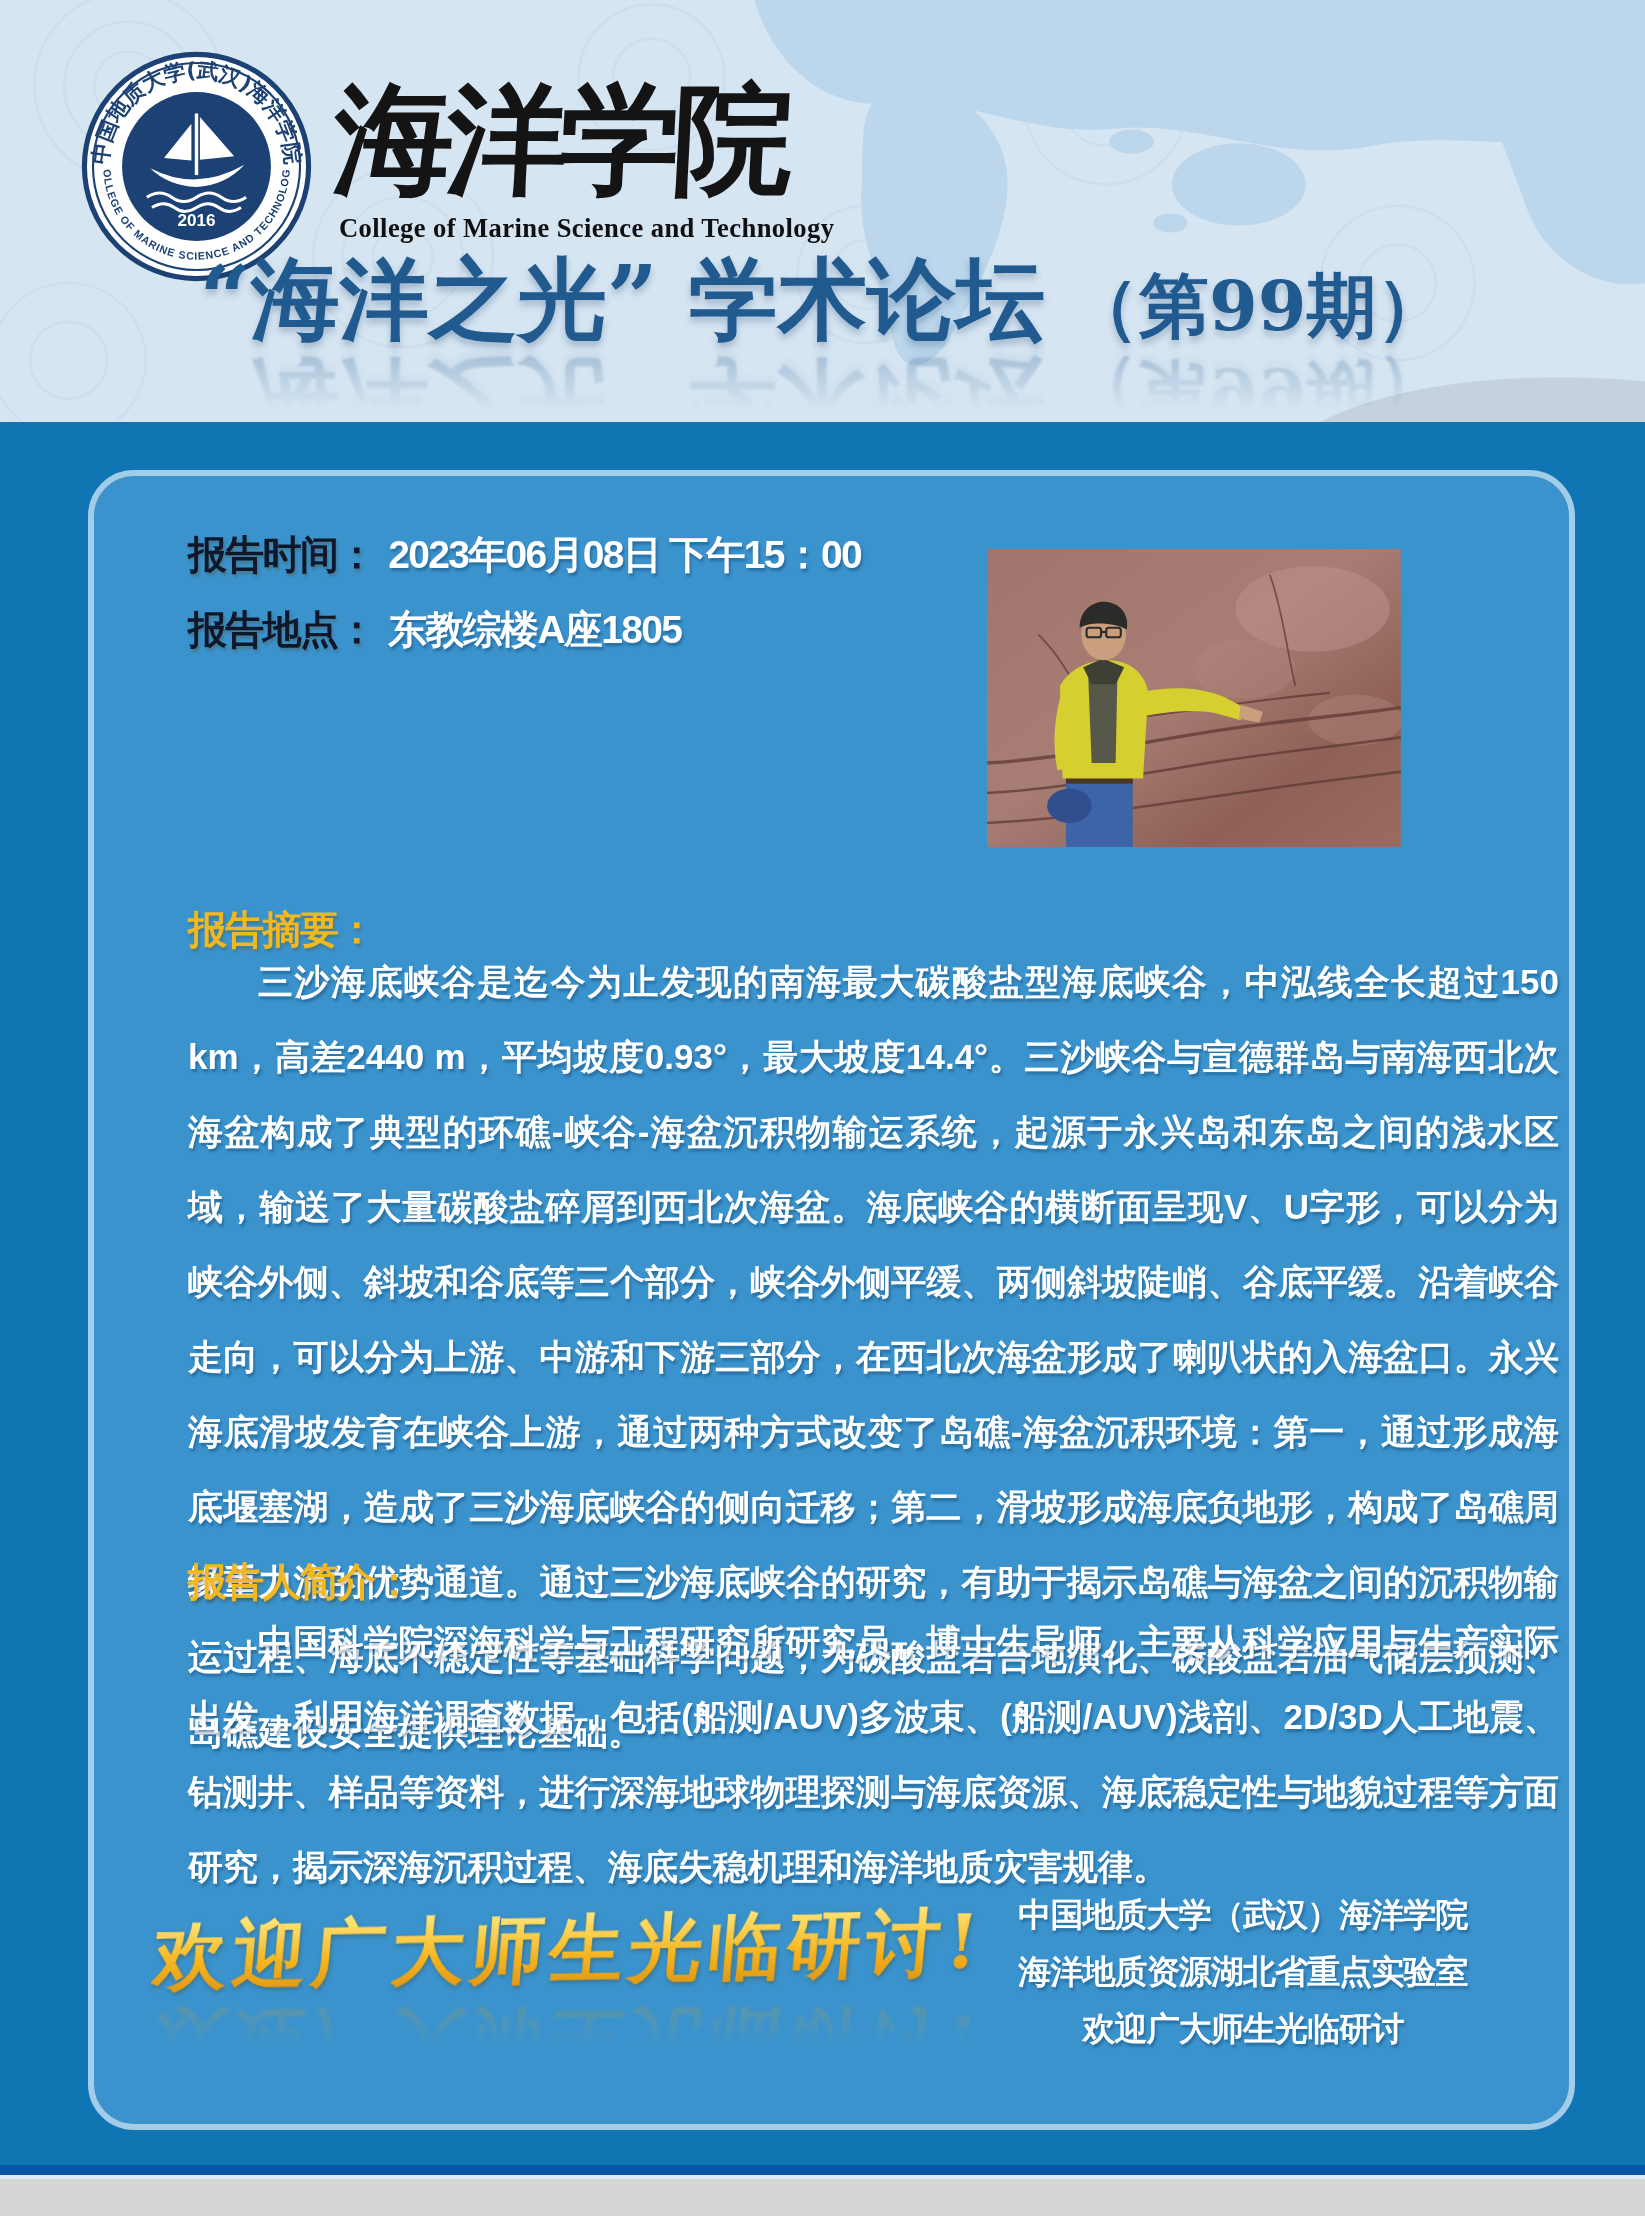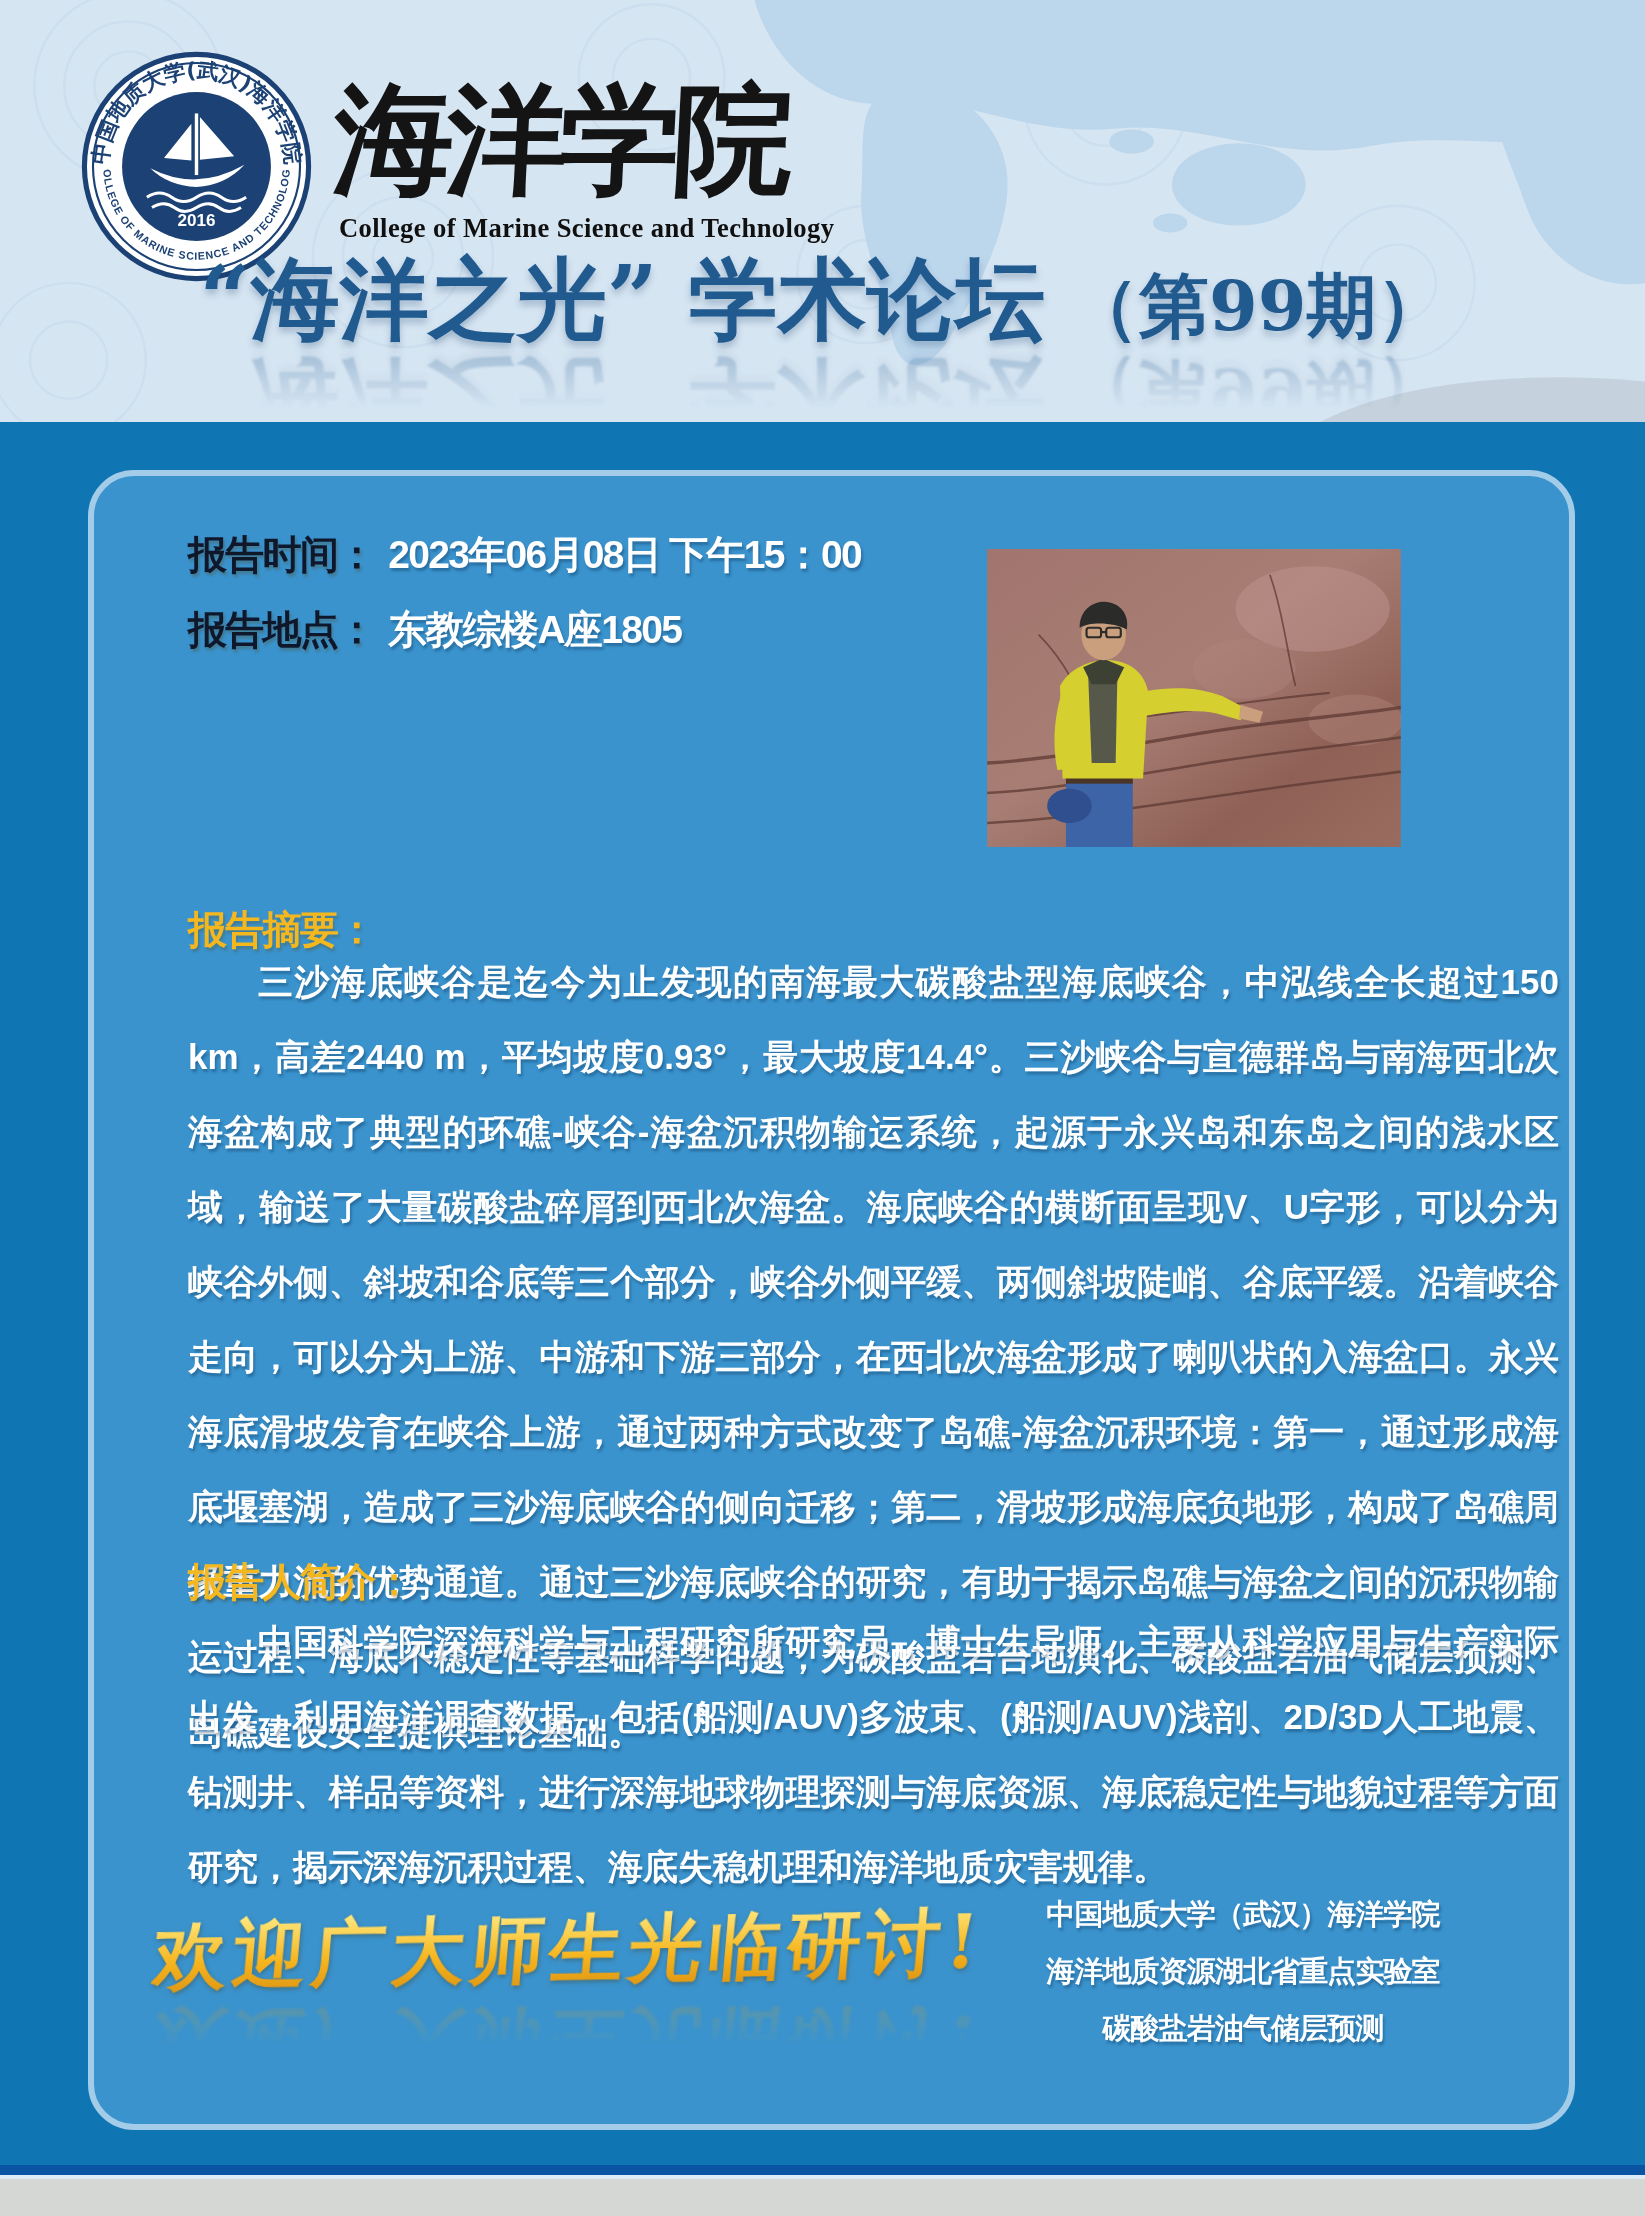--- a/index.html
+++ b/index.html
@@ -89,21 +89,21 @@
   }
   .welcome-reflect{
     position:absolute;left:0;top:89px;width:100%;
     transform:scaleY(-1) skewX(6deg);opacity:.3;filter:blur(0.9px);
     -webkit-mask-image:linear-gradient(to top,rgba(0,0,0,.8) 5%,transparent 55%);
             mask-image:linear-gradient(to top,rgba(0,0,0,.8) 5%,transparent 55%);
     pointer-events:none;
   }
   .orgs{position:absolute;left:960px;top:1886px;width:566px;text-align:center;}
   .org-line{
-    font-size:29px;font-weight:700;color:#ffffff;line-height:57px;letter-spacing:-0.9px;
+    font-size:33px;font-weight:700;color:#ffffff;line-height:57px;letter-spacing:-0.9px;
     text-shadow:1.7px 2.6px 2.6px rgba(10,50,90,.38);white-space:nowrap;
   }
   
   .strip-navy{position:absolute;left:0;top:2165px;width:1646px;height:10.3px;background:#0a55a3;}
   .strip-light{position:absolute;left:0;top:2175px;width:1646px;height:4.3px;background:#dcebf7;}
   .strip-gray{position:absolute;left:0;top:2179px;width:1646px;height:37px;background:#d5d7d4;}
 </style>
 </head>
 <body>
 
@@ -252,21 +252,21 @@
   <p class="para bio-text">中国科学院深海科学与工程研究所研究员，博士生导师。主要从科学应用与生产实际出发，利用海洋调查数据，包括(船测/AUV)多波束、(船测/AUV)浅剖、2D/3D人工地震、钻测井、样品等资料，进行深海地球物理探测与海底资源、海底稳定性与地貌过程等方面研究，揭示深海沉积过程、海底失稳机理和海洋地质灾害规律。</p>
 
   <div class="welcome-wrap">
     <div class="welcome">欢迎广大师生光临研讨!</div>
     <div class="welcome welcome-reflect">欢迎广大师生光临研讨!</div>
   </div>
 
   <div class="orgs">
     <div class="org-line">中国地质大学（武汉）海洋学院</div>
     <div class="org-line">海洋地质资源湖北省重点实验室</div>
-    <div class="org-line">碳酸盐岩油气储层预测</div>
+    <div class="org-line">欢迎广大师生光临研讨</div>
   </div>
 
   <div class="strip-navy"></div>
   <div class="strip-light"></div>
   <div class="strip-gray"></div>
 
 </div>
 
 
 </body></html>

